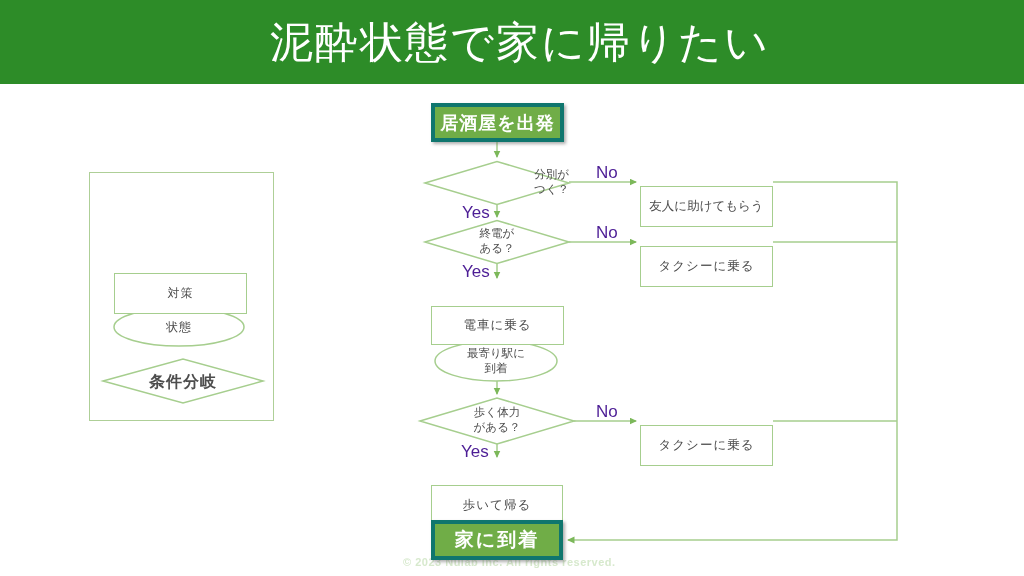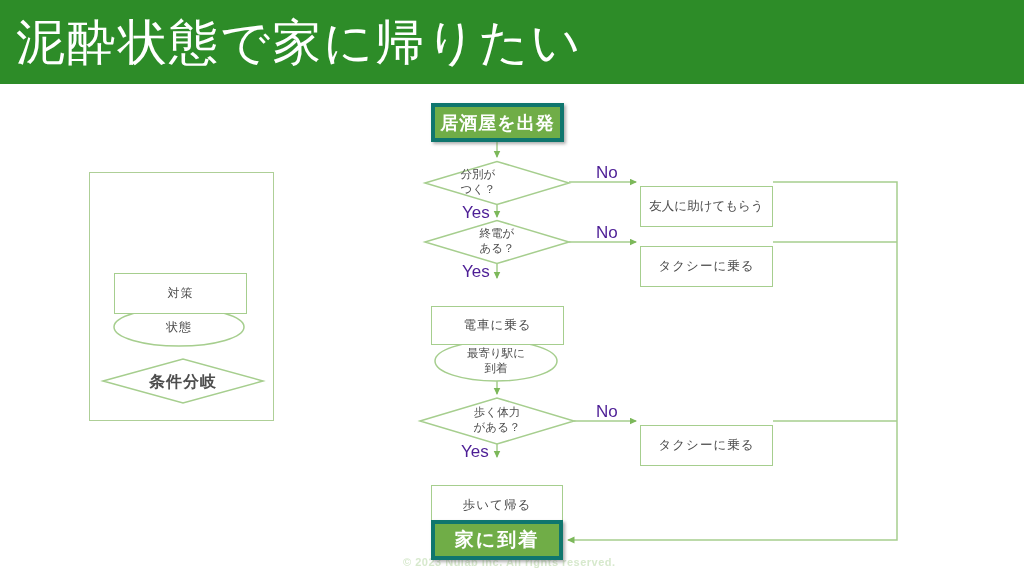--- a/index.html
+++ b/index.html
@@ -6,22 +6,22 @@
   html, body { width: 1024px; height: 576px; background: #ffffff; overflow: hidden; }
   body { font-family: "Liberation Sans", "DejaVu Sans", sans-serif; }
 
   .slide { position: relative; width: 1024px; height: 576px; background: #ffffff; }
 
   .header {
     position: absolute; left: 0; top: 0; width: 1024px; height: 84px;
     background: #2d8c28;
   }
   .header h1 {
-    color: #ffffff; font-size: 49px; font-weight: 300; letter-spacing: 2px;
-    line-height: 84px; padding-left: 16px; white-space: nowrap;
+    color: #ffffff; font-size: 43px; font-weight: 300; letter-spacing: 2px;
+    line-height: 84px; padding-left: 16px; white-space: nowrap; text-align: center;
   }
 
   .canvas { position: absolute; left: 0; top: 0; width: 1024px; height: 576px; }
 
   svg.overlay { position: absolute; left: 0; top: 0; width: 1024px; height: 576px; }
 
   
   .node {
     position: absolute; display: flex; align-items: center; justify-content: center;
     text-align: center; z-index: 3;
@@ -43,21 +43,21 @@
   .taxi1-node   { left: 640px; top: 222px; width: 133px; height: 41px; font-size: 12.5px; letter-spacing: 1px; }
   .train-node   { left: 431px; top: 282px; width: 133px; height: 39px; font-size: 12.5px; letter-spacing: 1px; }
   .taxi2-node   { left: 640px; top: 401px; width: 133px; height: 41px; font-size: 12.5px; letter-spacing: 1px; }
   .walk-node    { left: 431px; top: 461px; width: 132px; height: 41px; font-size: 12.5px; letter-spacing: 1px; }
 
   
   .shape-label {
     position: absolute; text-align: center; color: #4d4d4d;
     font-size: 11.5px; line-height: 15px; z-index: 3;
   }
-  .d1-label { left: 406px; top: 167px; width: 144px; }
+  .d1-label { left: 425px; top: 167px; width: 144px; text-align: right; }
   .d2-label { left: 425px; top: 226px; width: 144px; }
   .d3-label { left: 420px; top: 405px; width: 154px; }
   .ellipse-label { left: 435px; top: 346px; width: 122px; }
 
   .branch-label {
     position: absolute; color: #4c1d95; font-size: 17px; z-index: 3;
   }
 
   
   .legend-box {

